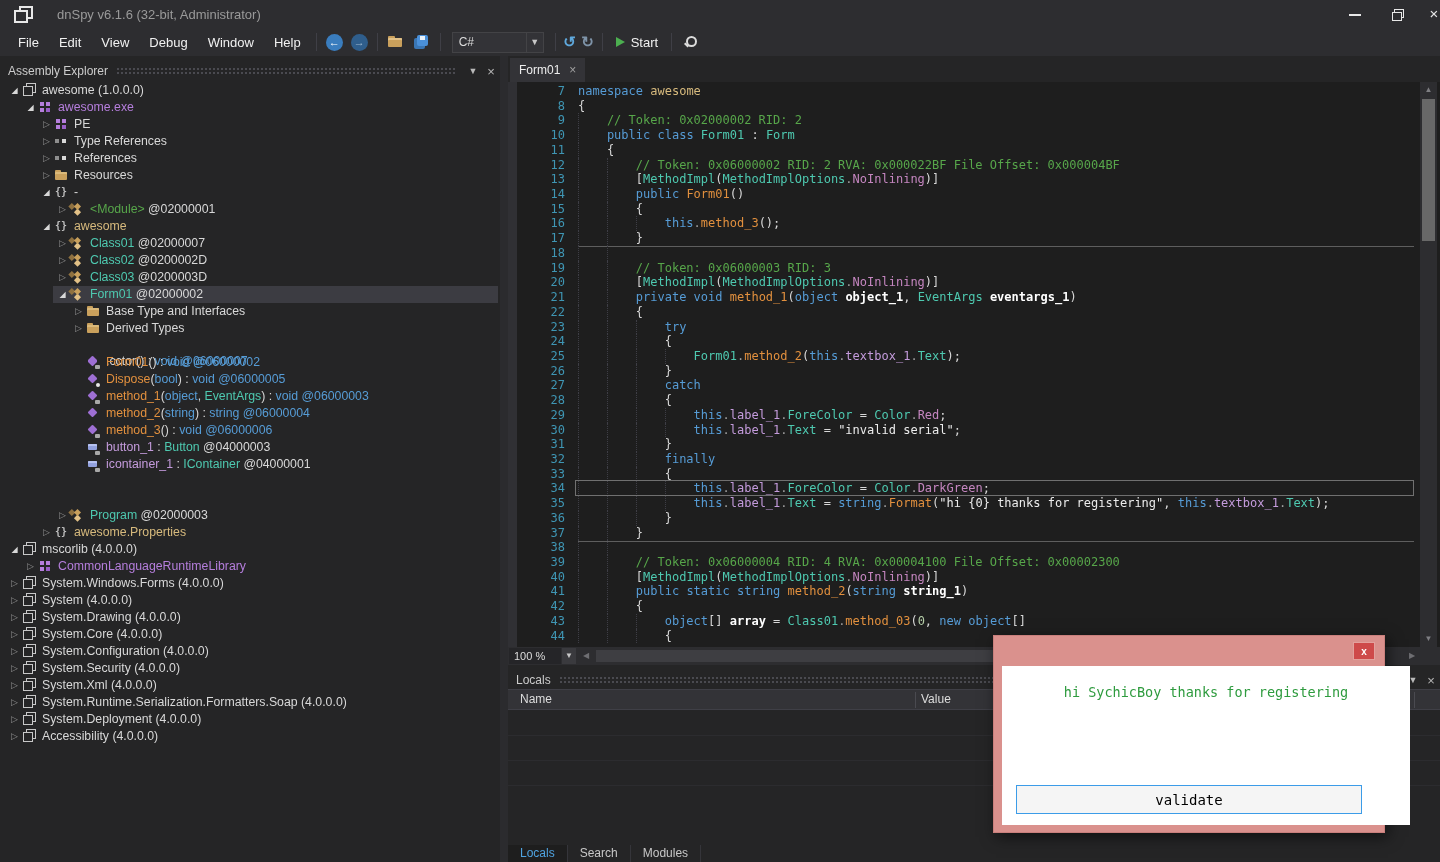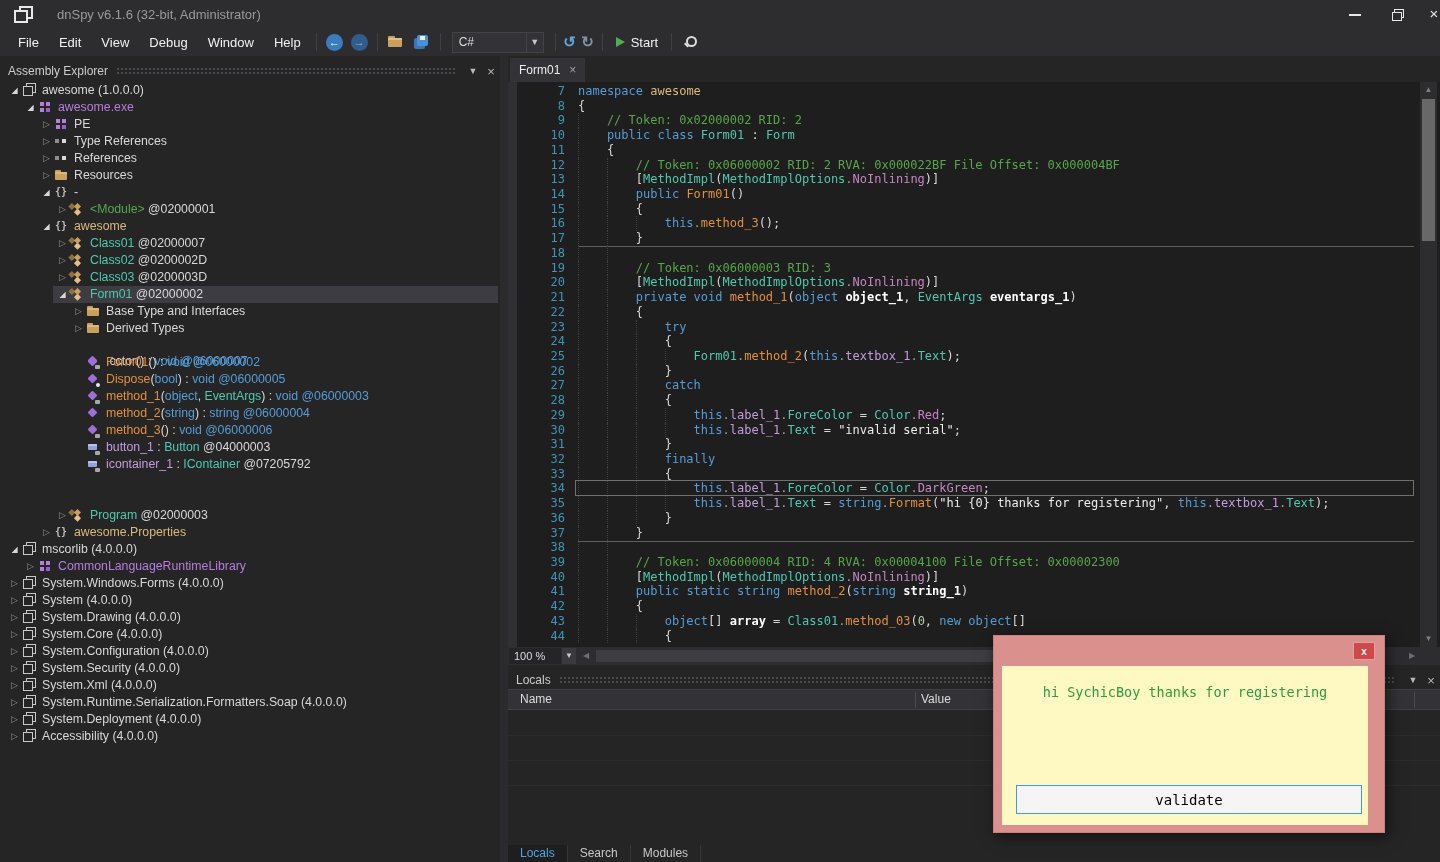--- a/index.html
+++ b/index.html
@@ -112,21 +112,21 @@
   .grid-line{position:absolute;left:0;width:100%;height:1px;background:#2C2C2F}
   .bottom-tabs{position:absolute;left:508px;top:845px;width:932px;height:17px;background:#252526;display:flex;align-items:center}
   .btab{font-size:12px;padding:0 12px;height:17px;line-height:16px;border-right:1px solid #35353A;color:#C8C8C8}
   .btab.active{color:#4FA3E0;background:#1E1E1E}
 
   
   .popup{position:absolute;left:993px;top:635px;width:392px;height:198px;background:#DA918D;border:1px solid #C97F7C;box-shadow:3px 4px 14px rgba(0,0,0,.55);z-index:50}
   .popup-title{position:absolute;left:0;top:6px;width:100%;text-align:center;color:#424242;font-size:16px}
   .popup-close{position:absolute;right:9px;top:6px;width:22px;height:18px;background:#CE4A4A;color:#FFF;
     font:bold 10px/18px "Liberation Sans",sans-serif;text-align:center;border:1px solid #E3A19D}
-  .popup-body{position:absolute;left:8px;top:30px;width:366px;height:159px;background:#fef9c3}
+  .popup-body{position:absolute;left:8px;top:30px;width:408px;height:159px;background:#ffffff}
   .popup-msg{position:absolute;left:0;top:18px;width:100%;text-align:center;color:#2E9B3E;
     font:13.5px "DejaVu Sans Mono",monospace}
   .popup-input{position:absolute;left:14px;top:44px;width:346px;height:62px;background:#FFFFFF;border:1px solid #828282;
     resize:none;outline:none;font:13px "DejaVu Sans Mono",monospace;color:#1A1A1A;padding:3px 6px;overflow:hidden}
   .popup-btn{position:absolute;left:14px;top:119px;width:346px;height:29px;background:#F5F5F5;border:1px solid #3C9CE8;
     font:14px "DejaVu Sans Mono",monospace;color:#000}
 </style>
 </head>
 <body>
 
@@ -279,21 +279,21 @@
         <div class="tree-row" style="top: 340px;">
           <span class="ticon i-method lock" style="left: 86px;"></span>
           <span class="tlabel" style="left: 106px;"><span class="c-m">method_3</span><span class="c-n">() : </span><span class="c-k">void</span><span class="c-n"> </span><span class="c-k">@06000006</span></span>
         </div>
         <div class="tree-row" style="top: 357px;">
           <span class="ticon i-field lock" style="left: 86px;"></span>
           <span class="tlabel" style="left: 106px;"><span class="c-f">button_1</span><span class="c-n"> : </span><span class="c-t">Button</span><span class="c-n"> @04000003</span></span>
         </div>
         <div class="tree-row" style="top: 374px;">
           <span class="ticon i-field lock" style="left: 86px;"></span>
-          <span class="tlabel" style="left: 106px;"><span class="c-f">icontainer_1</span><span class="c-n"> : </span><span class="c-t">IContainer</span><span class="c-n"> @07205792</span></span>
+          <span class="tlabel" style="left: 106px;"><span class="c-f">icontainer_1</span><span class="c-n"> : </span><span class="c-t">IContainer</span><span class="c-n"> @04000001</span></span>
         </div>
         <div class="tree-row" style="top: 425px;">
           <span class="expander closed" style="left: 56px;">▷</span>
           <span class="ticon i-class" style="left: 70px;"></span>
           <span class="tlabel" style="left: 90px;"><span class="c-t">Program</span><span class="c-n"> @02000003</span></span>
         </div>
         <div class="tree-row" style="top: 442px;">
           <span class="expander closed" style="left: 40px;">▷</span>
           <span class="ticon i-ns" style="left: 54px;">{}</span>
           <span class="tlabel" style="left: 74px;"><span class="c-y">awesome.Properties</span></span>

